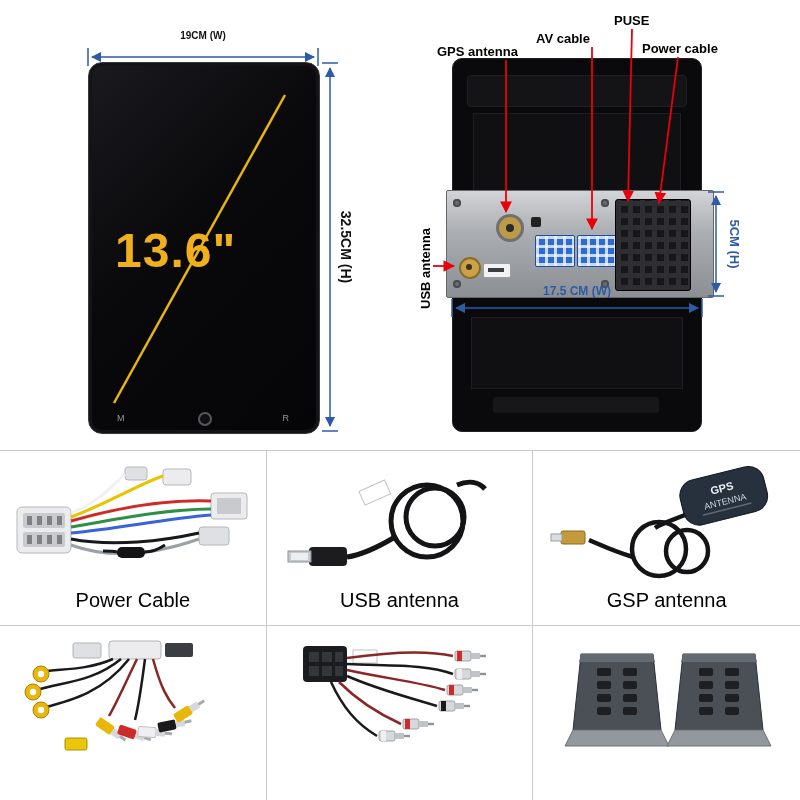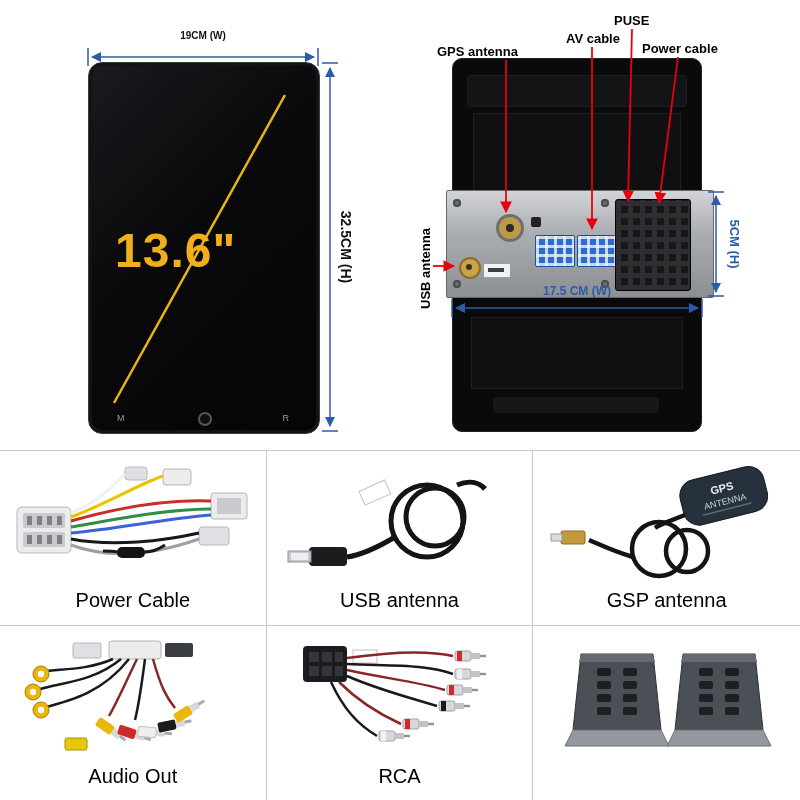--- a/index.html
+++ b/index.html
@@ -59,21 +59,21 @@
             background:#c9a24a;border:2px solid #8a6d22;}
   .usb-conn::after{content:"";position:absolute;left:5px;top:5px;width:6px;height:6px;
             border-radius:50%;background:#3c3217;}
   .black-block{position:absolute;left:168px;top:8px;width:74px;height:90px;background:#17171a;
             border:1px solid #000;border-radius:3px;
             background-image:repeating-linear-gradient(90deg,#2e2e33 0 5px,transparent 5px 12px),
                              repeating-linear-gradient(0deg,#2e2e33 0 5px,transparent 5px 12px);}
 
   .rear-label{position:absolute;font-size:13px;font-weight:bold;color:#000;white-space:nowrap;text-align:center;}
   .lab-gps{left:437px;top:44px;}
-  .lab-av{left:566px;top:31px;}
+  .lab-av{left:536px;top:31px;}
   .lab-puse{left:614px;top:13px;}
   .lab-power{left:642px;top:41px;}
   .lab-usb{left:382px;top:261px;width:86px;text-align:center;}
 
   
   .overlay{position:absolute;left:0;top:0;pointer-events:none;}
 
   
   .grid{position:absolute;left:0;top:450px;width:800px;height:350px;
         display:grid;grid-template-columns:1fr 1fr 1fr;grid-template-rows:175px 175px;
@@ -276,21 +276,20 @@
             <rect x="9" y="-3.5" width="9" height="7" fill="#d6d8db"></rect>
             <rect x="18" y="-1.5" width="7" height="3" fill="#a7abaf"></rect>
           </g>
         <g transform="translate(170 76) rotate(-32)">
             <rect x="-9" y="-5" width="18" height="10" rx="2" fill="#e9b70a"></rect>
             <rect x="9" y="-3.5" width="9" height="7" fill="#d6d8db"></rect>
             <rect x="18" y="-1.5" width="7" height="3" fill="#a7abaf"></rect>
           </g>
         <rect x="52" y="100" width="22" height="12" rx="2" fill="#e9c70a" stroke="#a8920a"></rect>
       </svg>
-      <div class="cell-label">Audio Out</div>
     </div>
 
     <div class="cell no-b">
       <svg width="240" height="124" viewBox="0 0 240 124">
         <rect x="24" y="8" width="44" height="36" rx="4" fill="#1b1c1f"></rect>
         <rect x="30" y="14" width="10" height="10" fill="#34363a"></rect>
           <rect x="43" y="14" width="10" height="10" fill="#34363a"></rect>
           <rect x="56" y="14" width="8" height="10" fill="#34363a"></rect>
         <rect x="30" y="28" width="10" height="10" fill="#34363a"></rect>
           <rect x="43" y="28" width="10" height="10" fill="#34363a"></rect>
@@ -332,21 +331,20 @@
             <rect x="16" y="-3" width="9" height="6" fill="#c0c3c7"></rect>
             <rect x="25" y="-1.2" width="6" height="2.4" fill="#8f9398"></rect>
           </g>
         <g transform="translate(100 98)">
             <rect x="0" y="-5" width="16" height="10" rx="2" fill="#d6d8db" stroke="#9fa3a7"></rect>
             <rect x="2" y="-5" width="5" height="10" fill="#efefef"></rect>
             <rect x="16" y="-3" width="9" height="6" fill="#c0c3c7"></rect>
             <rect x="25" y="-1.2" width="6" height="2.4" fill="#8f9398"></rect>
           </g>
       </svg>
-      <div class="cell-label">RCA</div>
     </div>
 
     <div class="cell no-r no-b">
       <svg width="240" height="124" viewBox="0 0 240 124">
         <g>
           <polygon points="34,16 106,16 114,92 26,92" fill="#4b5056" stroke="#2e3237"></polygon>
           <polygon points="34,16 106,16 108,24 32,24" fill="#646a71"></polygon>
           <rect x="50" y="30" width="14" height="8" rx="2" fill="#1d1f22"></rect>
             <rect x="76" y="30" width="14" height="8" rx="2" fill="#1d1f22"></rect>
           <rect x="50" y="43" width="14" height="8" rx="2" fill="#1d1f22"></rect>

